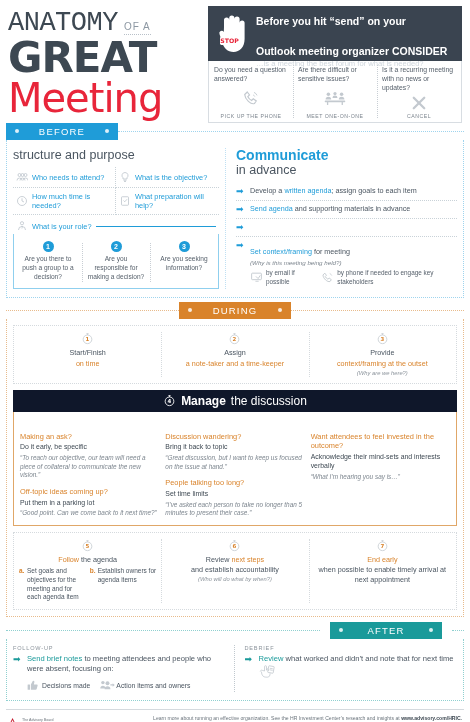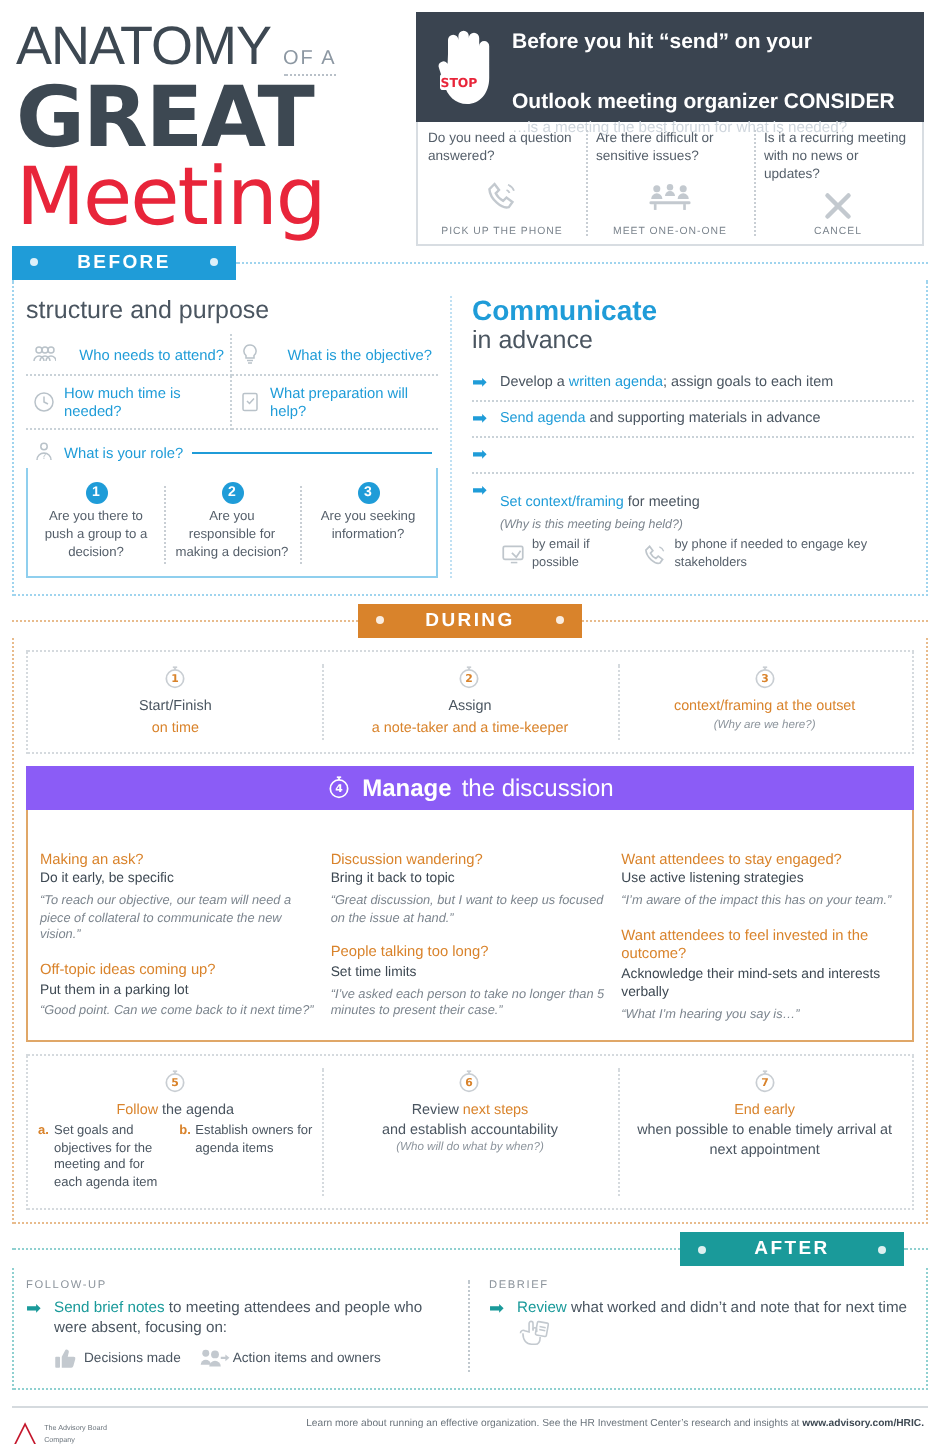--- a/index.html
+++ b/index.html
@@ -12,21 +12,21 @@
     position:relative;
   }
   .page { width:470px; height:722px; position:relative; padding:0; }
 
   
   .header { display:flex; padding:6px 8px 4px 8px; height:122px; }
   .title-block { width:196px; padding-top:2px; }
   .t-anatomy { display:flex; align-items:baseline; gap:6px; }
   .t-anatomy .big {
     font-size:27px; letter-spacing:-0.5px; color:#3d4852; font-weight:400;
-    font-family:Liberation Sans, sans-serif;
+    font-family:Liberation Mono, monospace;
   }
   .t-ofa { font-size:10px; color:#8c97a2; letter-spacing:1px; position:relative; }
   .t-ofa:after{ content:""; position:absolute; left:0; right:0; bottom:-3px; border-bottom:1px dotted #b8c0c8; }
   .t-great {
     font-size:42px; font-weight:bold; color:#3d4852; letter-spacing:-1px;
     line-height:0.95; font-family:"DejaVu Sans", sans-serif;
   }
   .t-meeting {
     font-size:40px; color:#e8253a; letter-spacing:-1px; line-height:1.0;
     font-family:"DejaVu Sans", sans-serif;
@@ -56,21 +56,21 @@
   .cb-q { font-size:6.8px; color:#555f6a; line-height:1.32; width:100%; }
   .cb-ico { flex:1; display:flex; align-items:center; justify-content:center; color:#c3c9cf; }
   .cb-label { font-size:5.2px; letter-spacing:0.5px; color:#7c858e; text-align:center; }
 
   
   .band {
     position:relative; height:18px; display:flex; align-items:center;
   }
   .ribbon {
     height:17px; display:flex; align-items:center; justify-content:center;
-    color:#fff; font-weight:bold; font-size:9.5px; letter-spacing:1.2px;
+    color:#fff; font-weight:normal; font-size:9.5px; letter-spacing:1.2px;
     position:relative; padding:0 4px; min-width:112px;
   }
   .ribbon:before, .ribbon:after{
     content:""; position:absolute; top:50%; width:4px; height:4px;
     border-radius:50%; background:rgba(255,255,255,.85); transform:translateY(-50%);
   }
   .ribbon:before{ left:9px; } .ribbon:after{ right:9px; }
   .rib-blue{ background:#1f9cd8; }
   .rib-orange{ background:#d9832b; }
   .rib-teal{ background:#1a9a9a; }
@@ -83,21 +83,21 @@
   .before-left { width:212px; padding-right:6px; }
   .before-right { flex:1; padding-left:10px; border-left:1px dotted #bfe0f3; }
   .sec-h { margin-bottom:5px; }
   .sec-h .h1 { font-size:14px; font-weight:bold; color:#1f9cd8; line-height:1.1; }
   .sec-h .h2 { font-size:12.5px; color:#4a5560; line-height:1.15; }
 
   .q-grid { display:flex; flex-wrap:wrap; }
   .q-cell {
     width:50%; display:flex; align-items:center; gap:4px;
     padding:4px 3px; font-size:7.4px; color:#1f9cd8;
-    border-bottom:1px dotted #c9d2d8; position:relative;justify-content:space-between;
+    border-bottom:1px dotted #c9d2d8; position:relative;
   }
   .q-cell:nth-child(odd){ border-right:1px dotted #c9d2d8; }
   .q-ico { width:12px; height:12px; flex:0 0 12px; color:#b9c2c9; }
 
   .role-row { display:flex; align-items:center; gap:4px; padding:5px 3px 2px; }
   .role-row .lbl { font-size:7.4px; color:#1f9cd8; }
   .role-line { flex:1; height:1px; border-bottom:1px solid #1f9cd8; }
 
   .role-boxes {
     border:1px solid #8fcfee; border-top:none; display:flex; margin-top:0;
@@ -128,41 +128,41 @@
   .during-wrap { border:1px dotted #e8bb8c; border-top:none; margin:0 6px; padding:6px; }
   .steps-row { display:flex; border:1px dotted #d5dade; }
   .step { flex:1; padding:6px 5px 7px; text-align:center; position:relative; }
   .step + .step:before{ content:""; position:absolute; left:0; top:6px; bottom:6px; border-left:1px dotted #d5dade; }
   .clock { width:13px; height:13px; margin:0 auto 3px; position:relative; }
   .step-t1 { font-size:7.2px; color:#4a5560; line-height:1.4; }
   .orange { color:#d9832b; }
   .step-sub { font-size:5.8px; color:#8c949c; font-style:italic; margin-top:1px; }
 
   .manage-bar {
-    background:#8b5cf6; color:#fff; text-align:center; padding:4px;
+    background:#0f172a; color:#fff; text-align:center; padding:4px;
     margin-top:6px; font-size:12px; display:flex; align-items:center;
     justify-content:center; gap:5px;
   }
   .manage-bar b { font-weight:bold; }
   .manage-box { border:1px solid #e0a768; border-top:none; padding:20px 6px 7px; display:flex; }
   .m-col { flex:1; padding-right:6px; }
   .m-col:last-child{ padding-right:0; }
   .m-item { margin-bottom:7px; }
   .m-item:last-child{ margin-bottom:0; }
   .m-q { font-size:7.4px; color:#d9832b; line-height:1.3; }
   .m-a { font-size:6.9px; color:#3d4852; line-height:1.35; margin-top:1px; }
   .m-quote { font-size:6.4px; color:#7c858e; font-style:italic; line-height:1.35; margin-top:2.5px; }
 
   .steps-row2 { display:flex; border:1px dotted #d5dade; margin-top:6px; }
   .abc { font-size:6.5px; color:#4a5560; line-height:1.35; display:flex; gap:4px; text-align:left; margin-top:2px;}
   .abc-cell { flex:1; display:flex; gap:2px; }
   .abc-k { color:#d9832b; font-weight:bold; flex:0 0 6px; }
 
   
-  .after-band { display:flex; align-items:center; margin-top:4px; }
+  .after-band { display:flex; align-items:center; margin-top:4px;gap:10px; }
   .after-wrap { border:1px dotted #8fd0d0; border-top:none; margin:0 6px; padding:6px 6px 8px; display:flex; }
   .a-col { flex:1; padding-right:8px; }
   .a-col + .a-col { padding-left:10px; padding-right:0; border-left:1px dotted #c0c8ce; }
   .a-kicker { font-size:5.6px; letter-spacing:0.8px; color:#8c949c; margin-bottom:3px; }
   .a-row { display:flex; gap:4px; align-items:flex-start; }
   .arrow-t { color:#1a9a9a; font-size:9px; line-height:1; flex:0 0 10px; padding-top:1px; }
   .a-t { font-size:7.6px; color:#4a5560; line-height:1.35; }
   .teal { color:#1a9a9a; }
   .a-dual { display:flex; gap:10px; margin-top:4px; padding-left:13px; }
   .a-dual-cell { display:flex; gap:3px; align-items:center; font-size:6.8px; color:#4a5560; }
@@ -424,20 +424,21 @@
       </div>
       <div class="step">
         <div class="clock">
           <svg width="13" height="13" viewBox="0 0 24 24" fill="none" stroke="#c9ced3" stroke-width="1.6">
             <circle cx="12" cy="13.5" r="8"></circle>
               <line x1="12" y1="3" x2="12" y2="5.5"></line>
               <line x1="10" y1="3" x2="14" y2="3"></line>
             <text x="12" y="17" font-size="10" font-weight="bold" fill="#d9832b" stroke="none" text-anchor="middle" font-family="DejaVu Sans, sans-serif">3</text>
           </svg>
         </div>
+        <div class="step-t1">Provide</div>
         <div class="step-t1 orange">context/framing at the outset</div>
         <div class="step-sub">(Why are we here?)</div>
       </div>
     </div>
 
     <div class="manage-bar">
       <span>
         <svg width="13" height="13" viewBox="0 0 24 24" fill="none" stroke="#ffffff" stroke-width="1.6">
           <circle cx="12" cy="13.5" r="8"></circle>
             <line x1="12" y1="3" x2="12" y2="5.5"></line>
@@ -468,25 +469,20 @@
           <div class="m-a">Bring it back to topic</div>
           <div class="m-quote">“Great discussion, but I want to keep us focused on the issue at hand.”</div>
         </div>
         <div class="m-item">
           <div class="m-q">People talking too long?</div>
           <div class="m-a">Set time limits</div>
           <div class="m-quote">“I’ve asked each person to take no longer than 5 minutes to present their case.”</div>
         </div>
       </div>
       <div class="m-col">
-        <div class="m-item">
-          <div class="m-q">Want attendees to stay engaged?</div>
-          <div class="m-a">Use active listening strategies</div>
-          <div class="m-quote">“I’m aware of the impact this has on your team.”</div>
-        </div>
         <div class="m-item">
           <div class="m-q">Want attendees to feel invested in the outcome?</div>
           <div class="m-a">Acknowledge their mind-sets and interests verbally</div>
           <div class="m-quote">“What I’m hearing you say is…”</div>
         </div>
       </div>
     </div>
 
     <div class="steps-row2">
       <div class="step">

